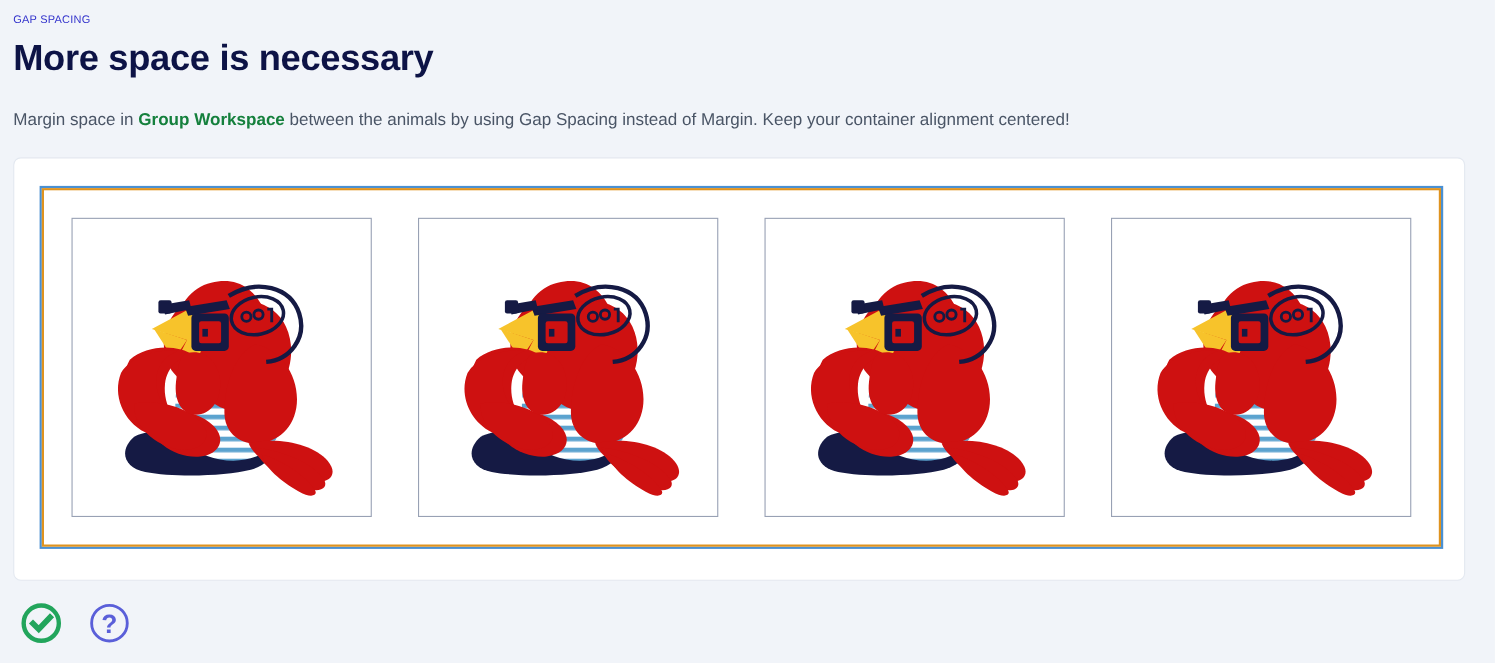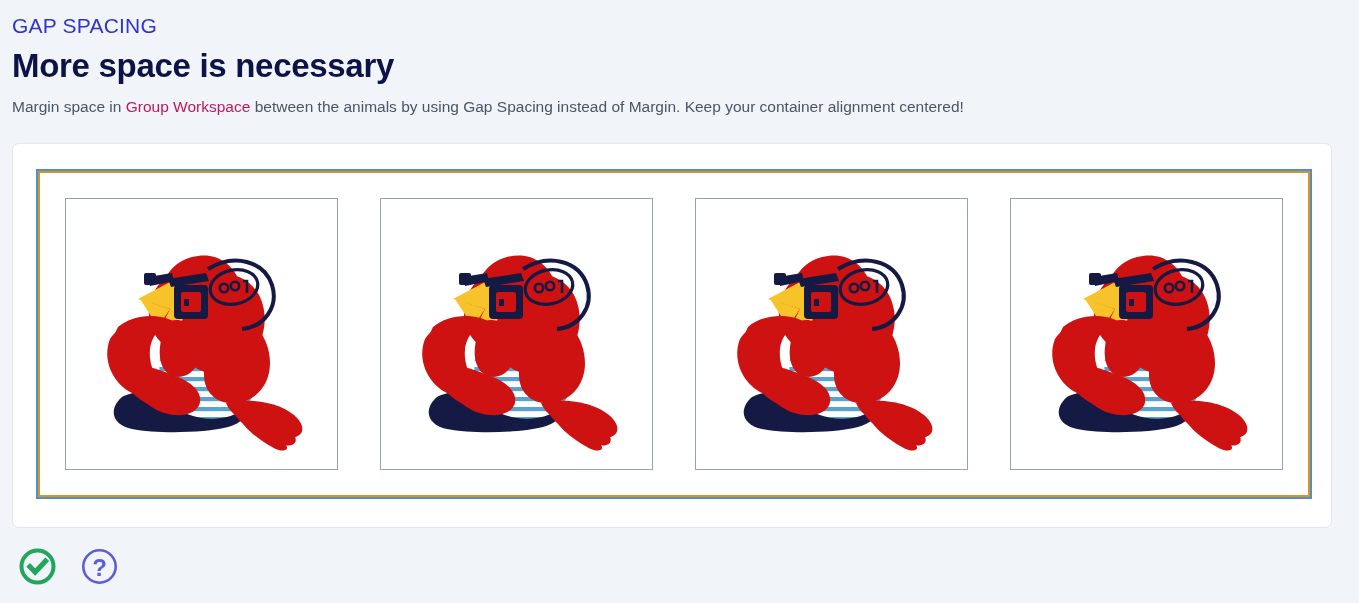--- a/index.html
+++ b/index.html
@@ -21,43 +21,43 @@
     position: relative;
     padding: 0;
   }
 
   
   .header {
     padding: 13px 12px 0 12px;
   }
   .eyebrow {
     color: #3333cc;
-    font-size: 21px;
+    font-size: 10px;
     font-weight: 400;
     letter-spacing: 0.2px;
     line-height: 1.2;
     margin: 0 0 10px 0;
   }
   .page-title {
     color: #0d1346;
     font-size: 33px;
     font-weight: 700;
     line-height: 1.12;
     letter-spacing: -0.3px;
-    margin: 0 0 12px 0;
+    margin: 0 0 28px 0;
   }
   .page-desc {
     color: #4a5566;
     font-size: 15.5px;
     line-height: 1.35;
     margin: 0;
   }
   .page-desc b {
-    color: #be185d;
-    font-weight: 400;
+    color: #15803d;
+    font-weight: 700;
   }
 
   
   .canvas-card {
     position: absolute;
     left: 12px;
     top: 143px;
     width: 1320px;
     height: 385px;
     background: #ffffff;

